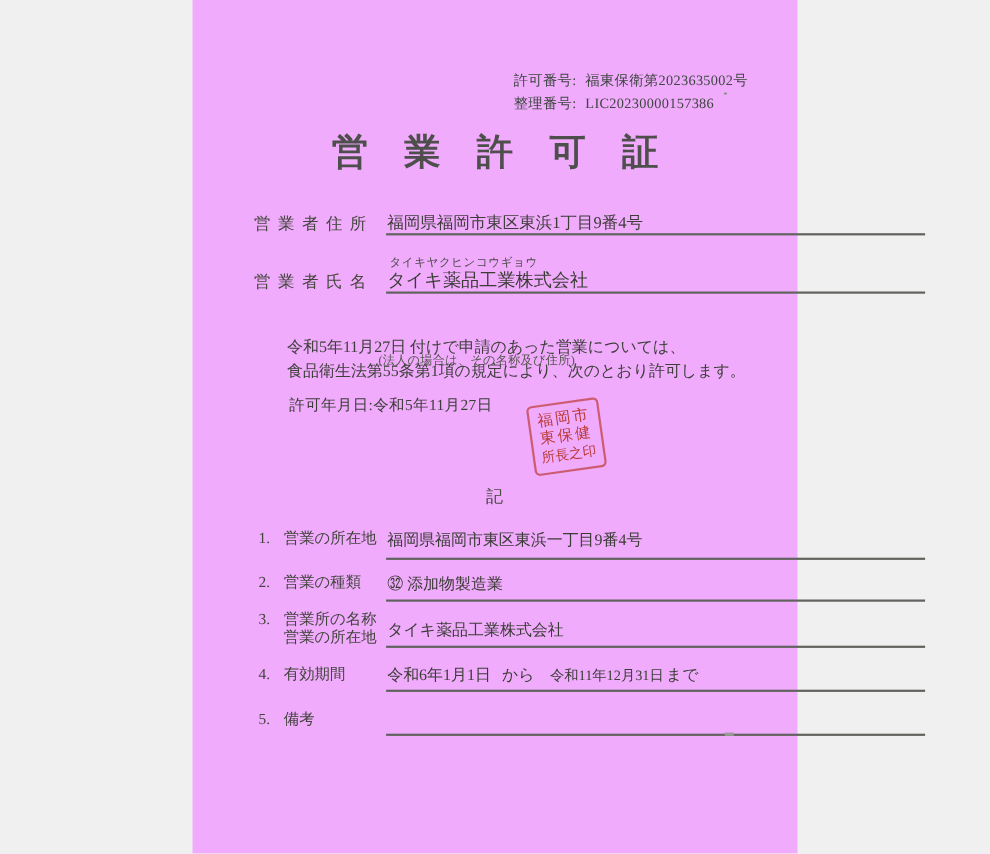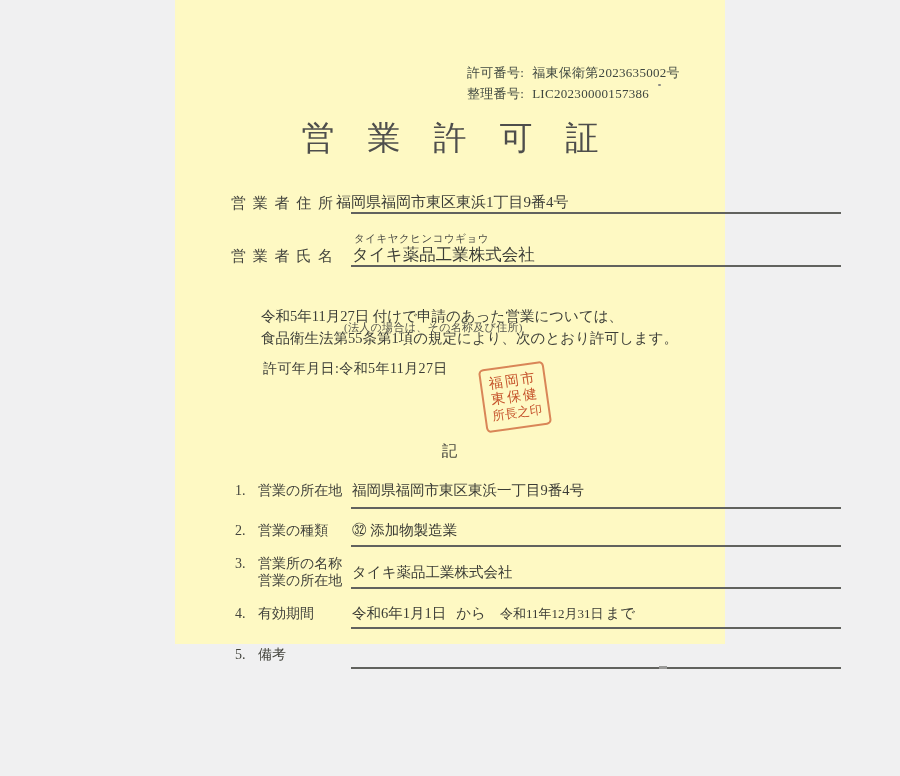--- a/index.html
+++ b/index.html
@@ -3,36 +3,36 @@
 <meta charset="utf-8">
 <style>
   html,body{margin:0;padding:0;}
   body{
     width:900px;height:776px;
     background:#f0f0f1;
     font-family:"Liberation Serif","DejaVu Serif",serif;
     position:relative;overflow:hidden;
   }
   .paper{
-    position:absolute;left:175px;top:0;width:550px;height:644px;
-    background:#fef9c3;
+    position:absolute;left:175px;top:0;width:550px;height:776px;
+    background:#f0abfc;
   }
   .abs{position:absolute;}
 
   
   .hdr{left:292px;top:62px;font-size:13px;line-height:21px;color:#3d453f;letter-spacing:.3px;}
   .hdr .lbl{margin-right:8px;}
 
   
   .title{left:0;top:116px;width:550px;text-align:center;
-    font-size:33px;color:#4e4e4c;font-weight:400;}
+    font-size:33px;color:#4e4e4c;font-weight:700;}
 
   
   .op-label{left:56px;font-size:15px;letter-spacing:1.5px;color:#45463f;}
-  .op-value{left:161px;font-size:15px;color:#3c3d38;}
+  .op-value{left:177px;font-size:15px;color:#3c3d38;}
   .furigana{left:179px;top:232px;font-size:10.5px;letter-spacing:.5px;color:#4a4a44;}
   .name-value{left:177px;top:244px;font-size:16.5px;color:#3b3c36;}
   .note{left:169px;top:273px;font-size:11px;color:#55564f;letter-spacing:.3px;margin-top:47px;}
 
   .uline{height:1.5px;background:#61625e;left:176px;width:490px;}
 
   
   .para{left:86px;top:306px;font-size:14.5px;line-height:21.5px;color:#3c3e38;}
   .permit-date{left:88px;top:360px;font-size:14px;color:#3b3d37;letter-spacing:.4px;}
   .issuer{left:86px;top:388px;font-size:17px;color:#3a3b35;letter-spacing:.5px;}

